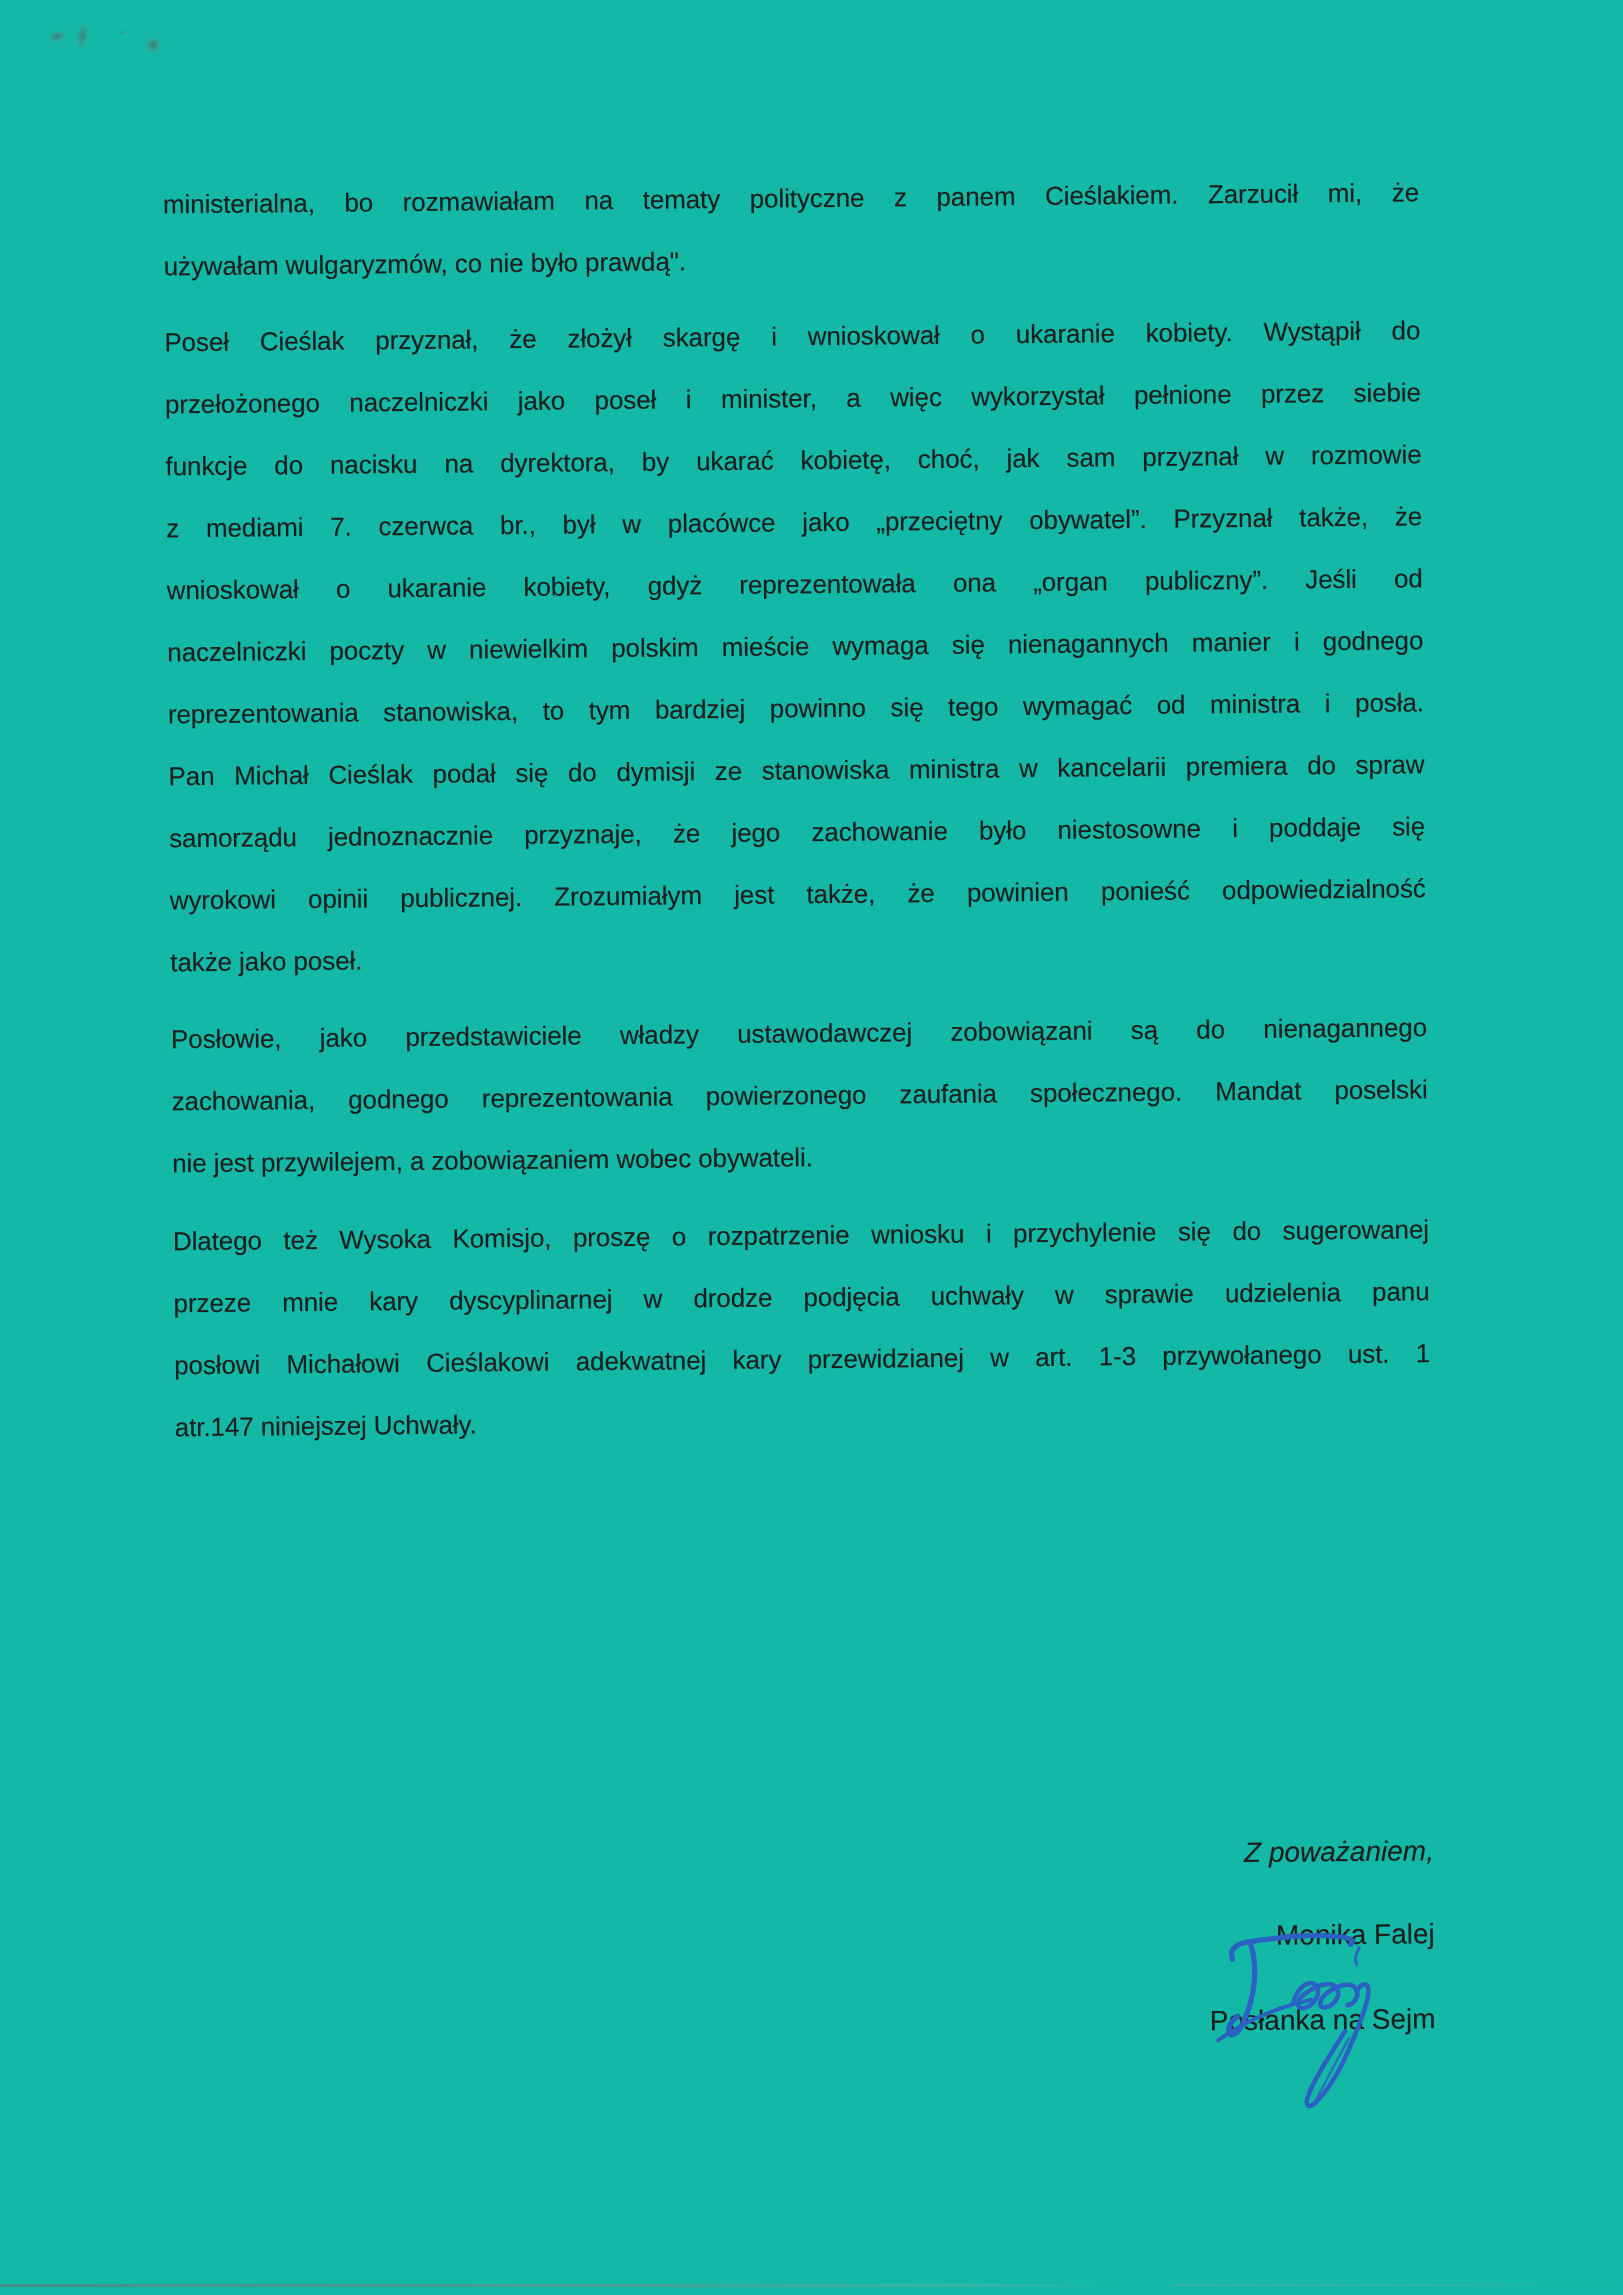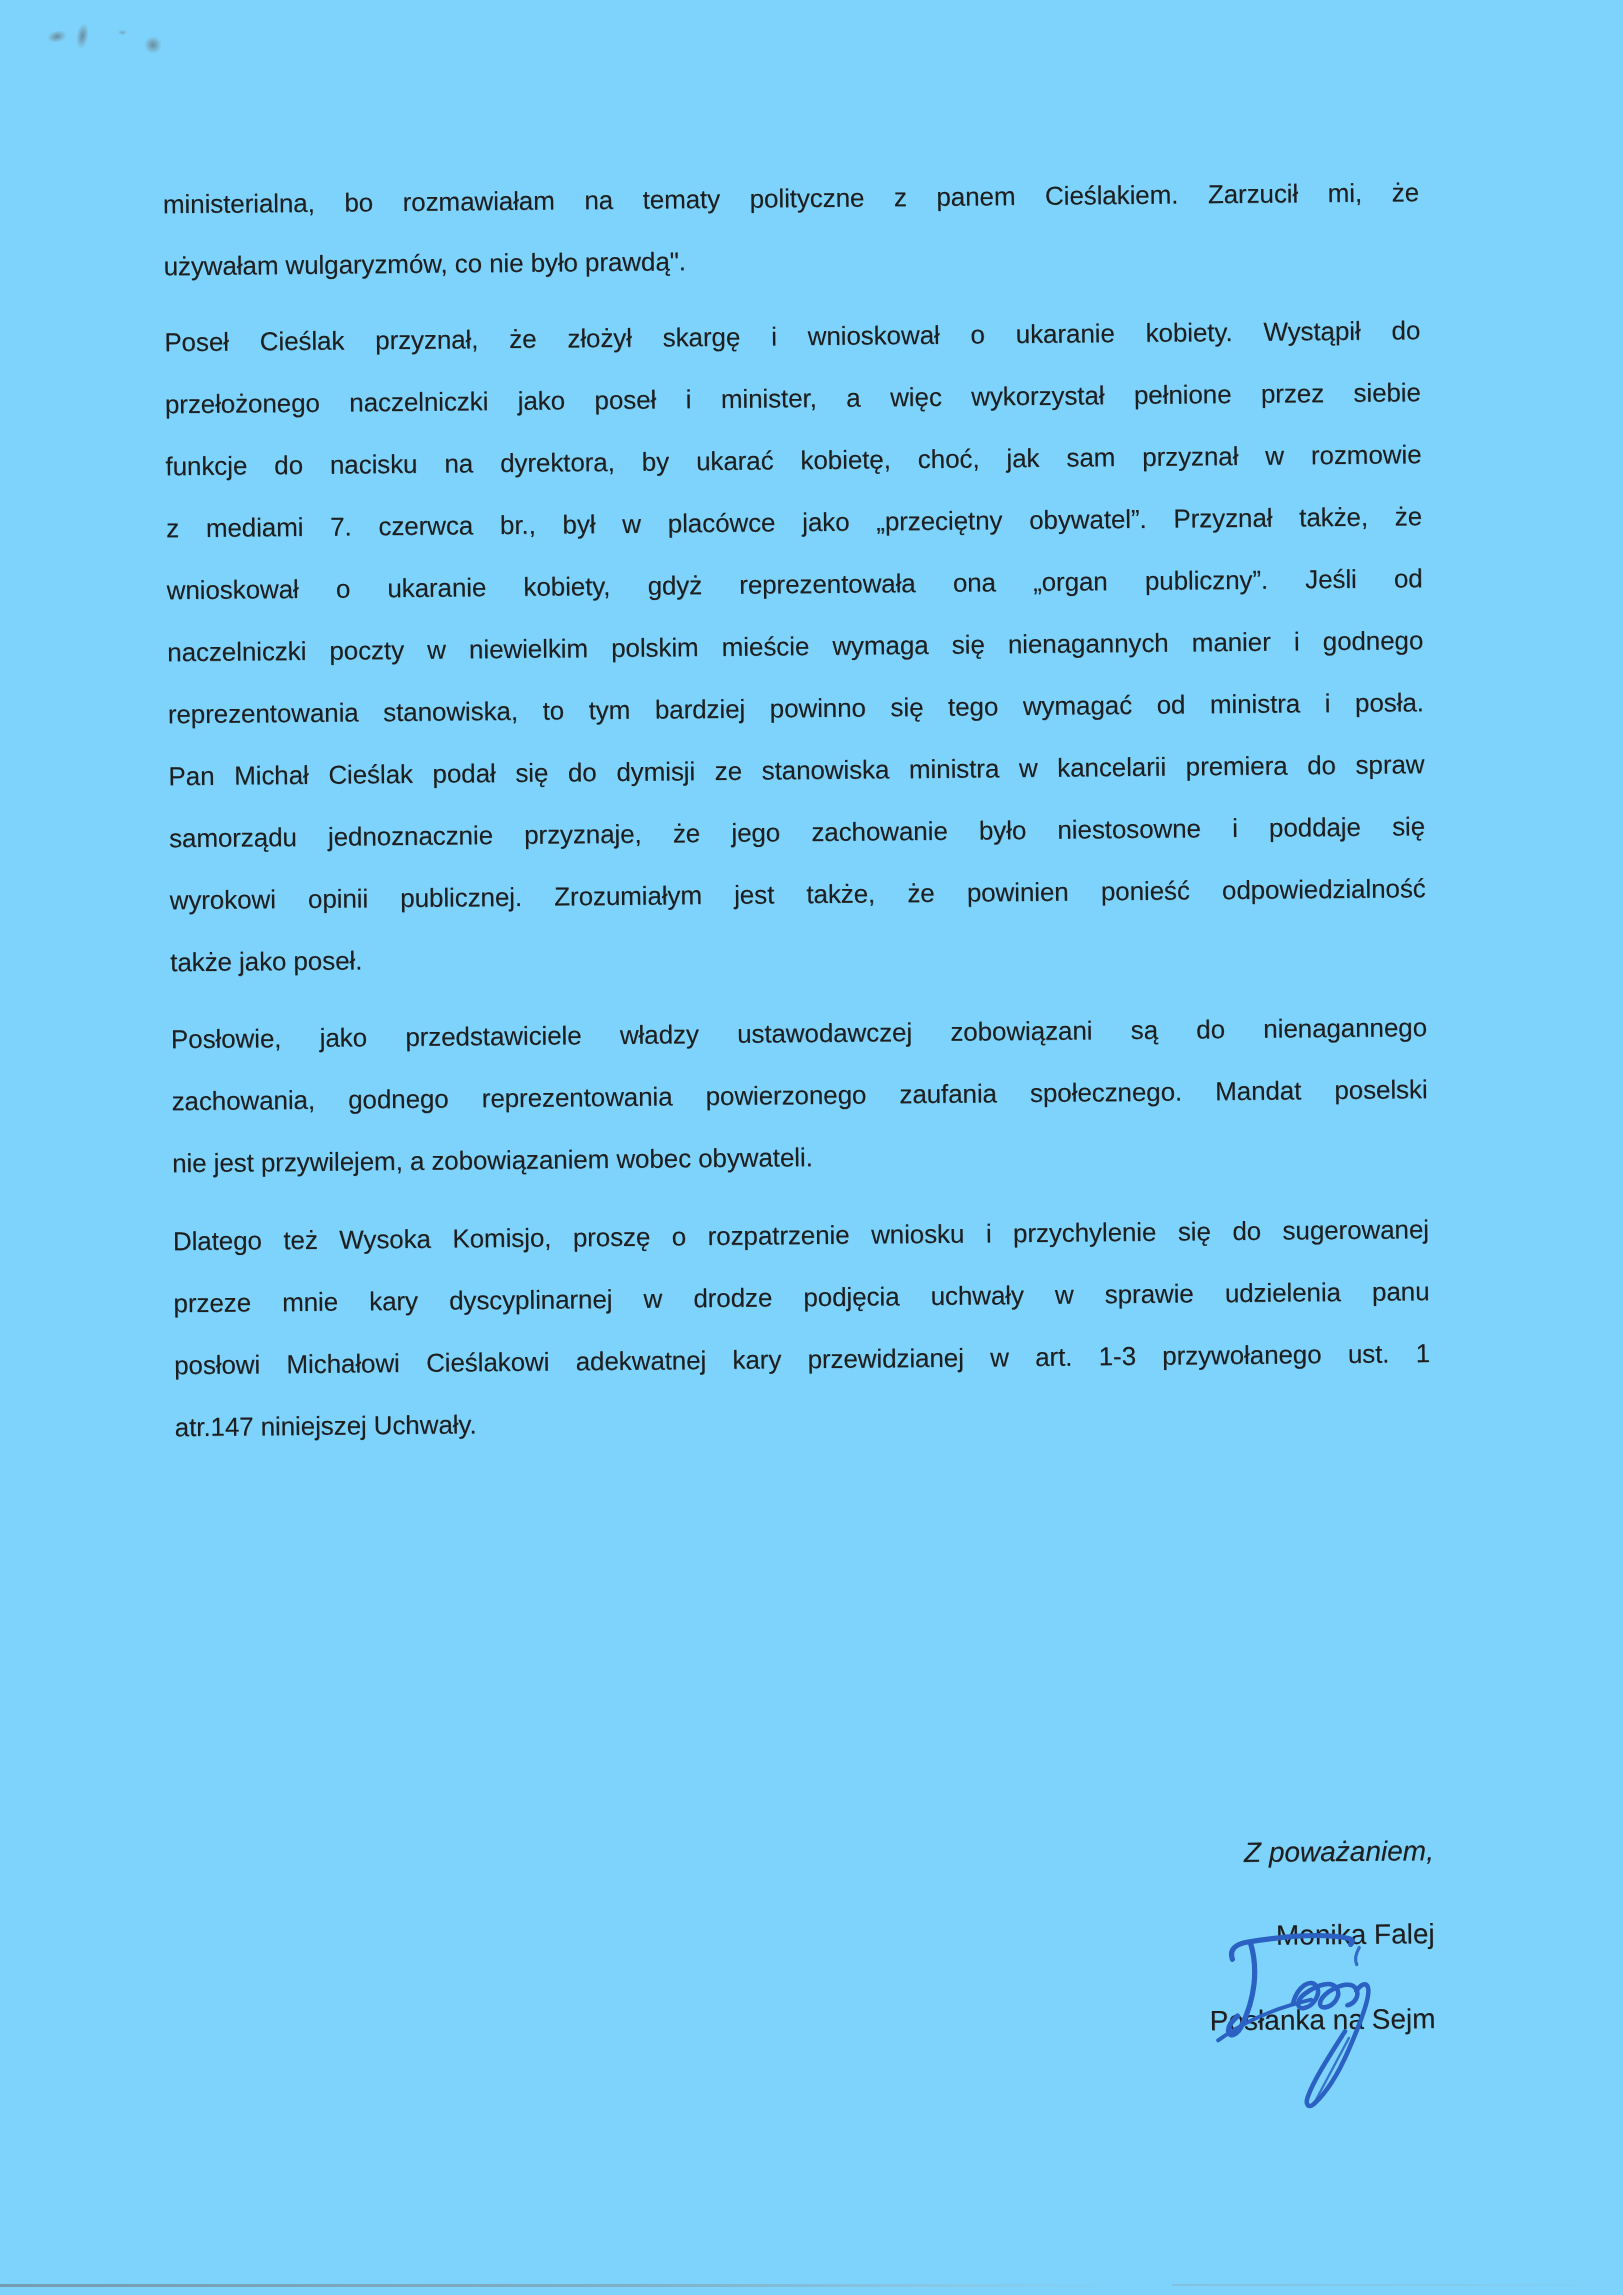--- a/index.html
+++ b/index.html
@@ -1,21 +1,21 @@
 <!DOCTYPE html>
 <html lang="pl" style="font-size:10.5px"><head>
 <meta charset="utf-8">
 <title>Scanned letter</title>
 <style>
   html,body{margin:0;padding:0;background:#ffffff;}
   .page{
     position:relative;
     width:1623px;
     height:2295px;
-    background:#7dd3fc;
+    background:#14b8a6;
     overflow:hidden;
     font-family:"Liberation Sans", sans-serif;
     color:#1e1e1e;
   }
   
   .content{
     position:absolute;
     inset:0;
     transform:rotate(-0.55deg);
     transform-origin:196px 1145px;

